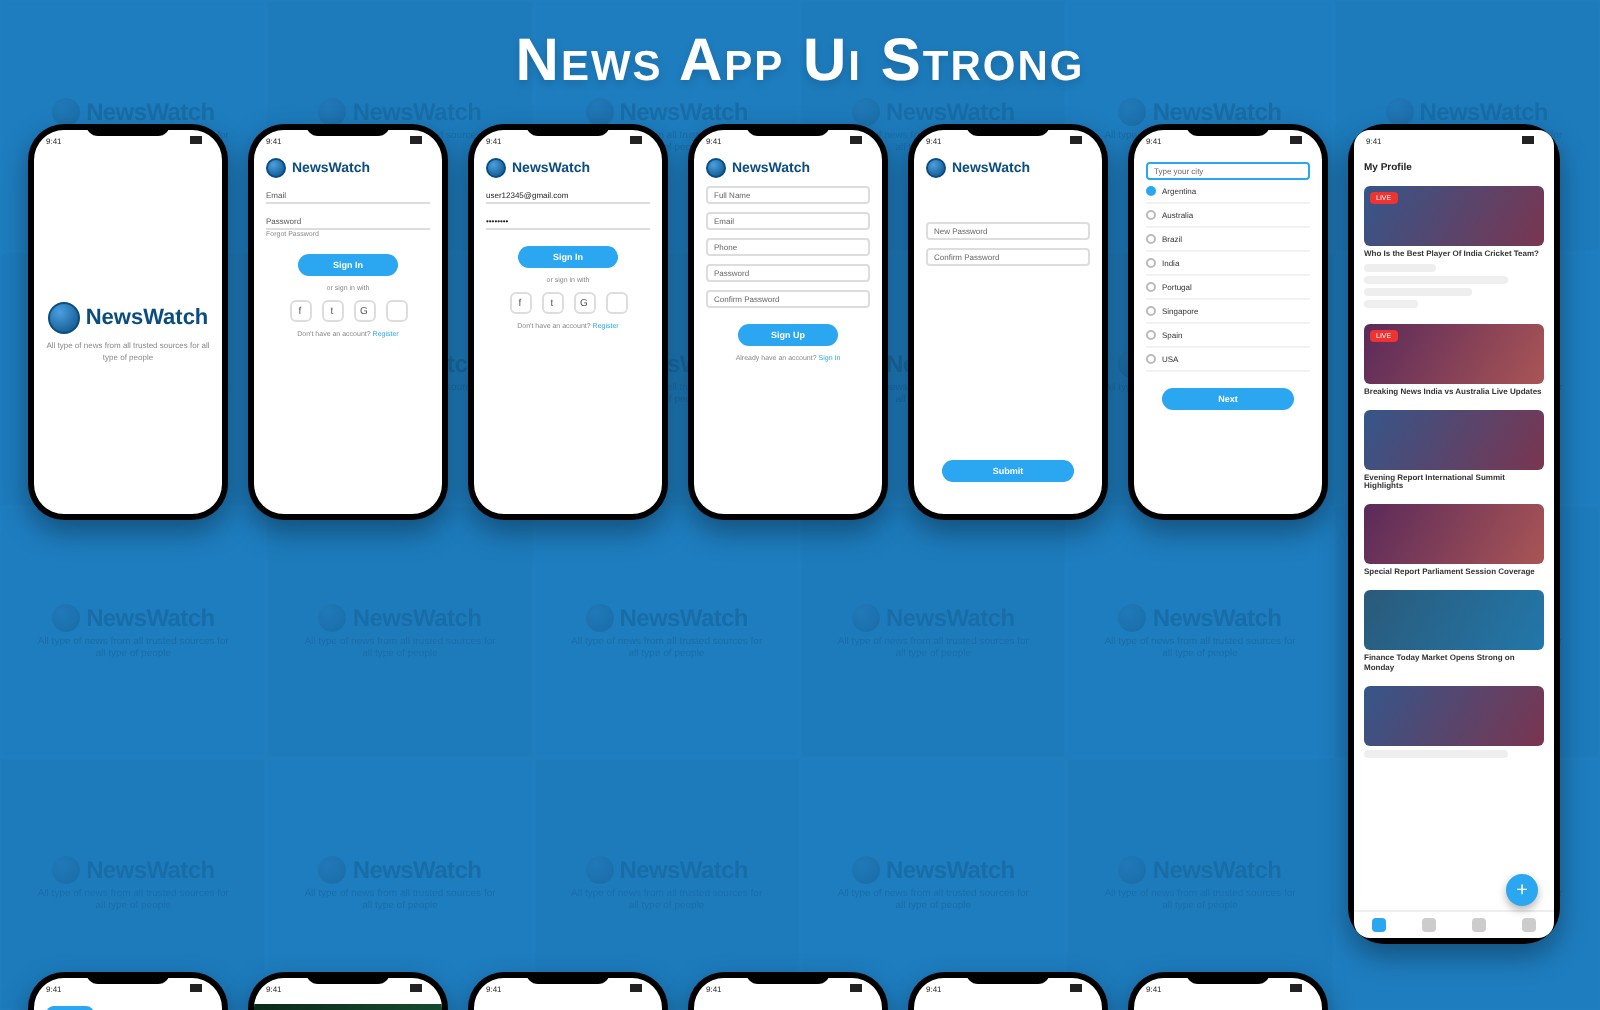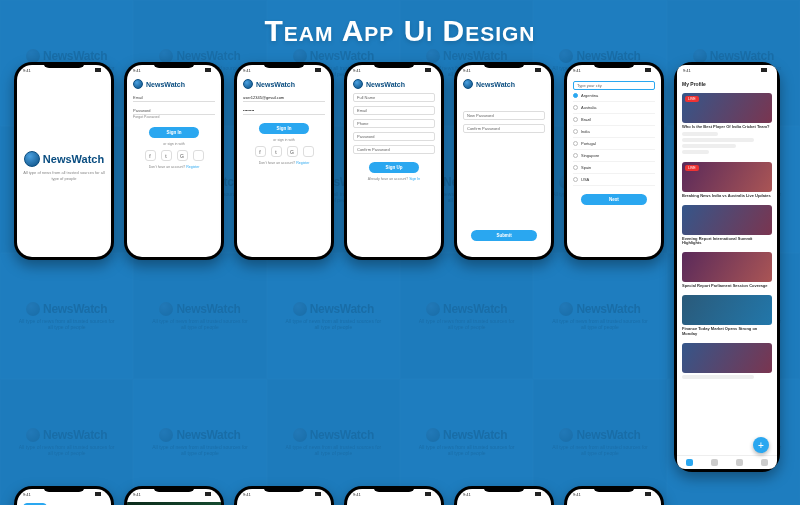--- a/index.html
+++ b/index.html
@@ -301,21 +301,21 @@
       </div>
     <div class="bgcell">
         <div class="bglogo">
           <span class="globe"></span>
           <span class="txt">NewsWatch</span>
         </div>
         <div class="bgtag">All type of news from all trusted sources for all type of people</div>
       </div>
   </div>
 
-  <div class="title">Team App Ui Design</div>
+  <div class="title">News App Ui Strong</div>
 
   <div class="rows">
 
     <div class="row">
 
       <div class="phone">
         <div class="notch"></div>
         <div class="screen">
           <div class="statusbar">
               <span>9:41</span>

